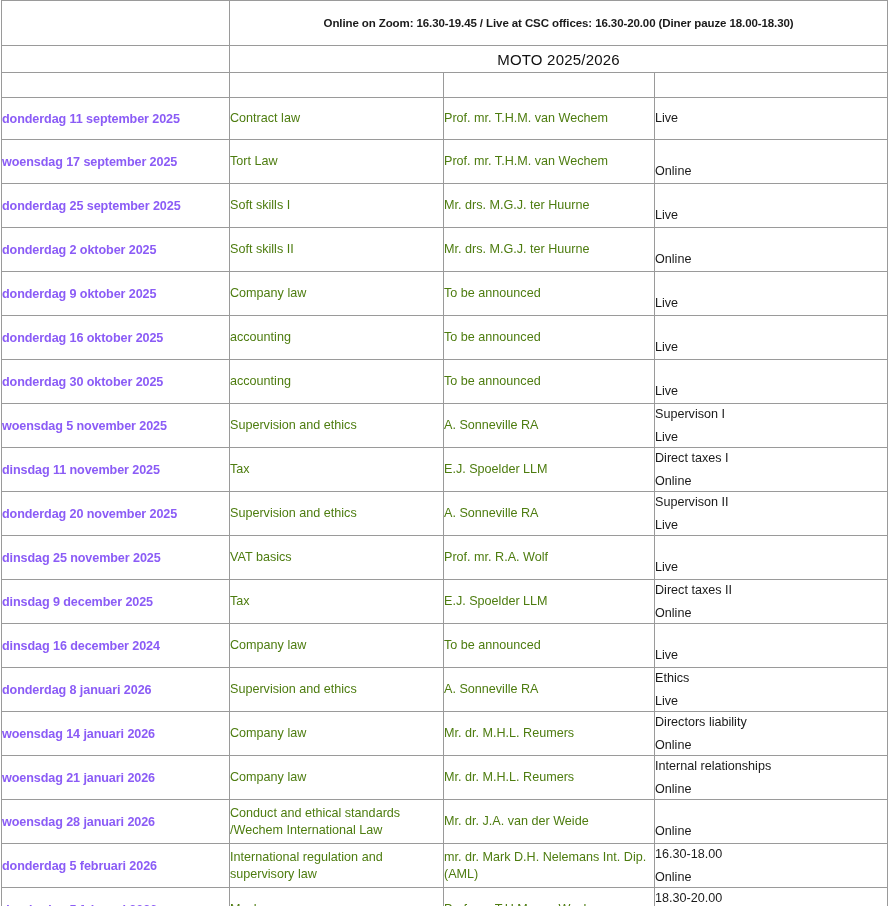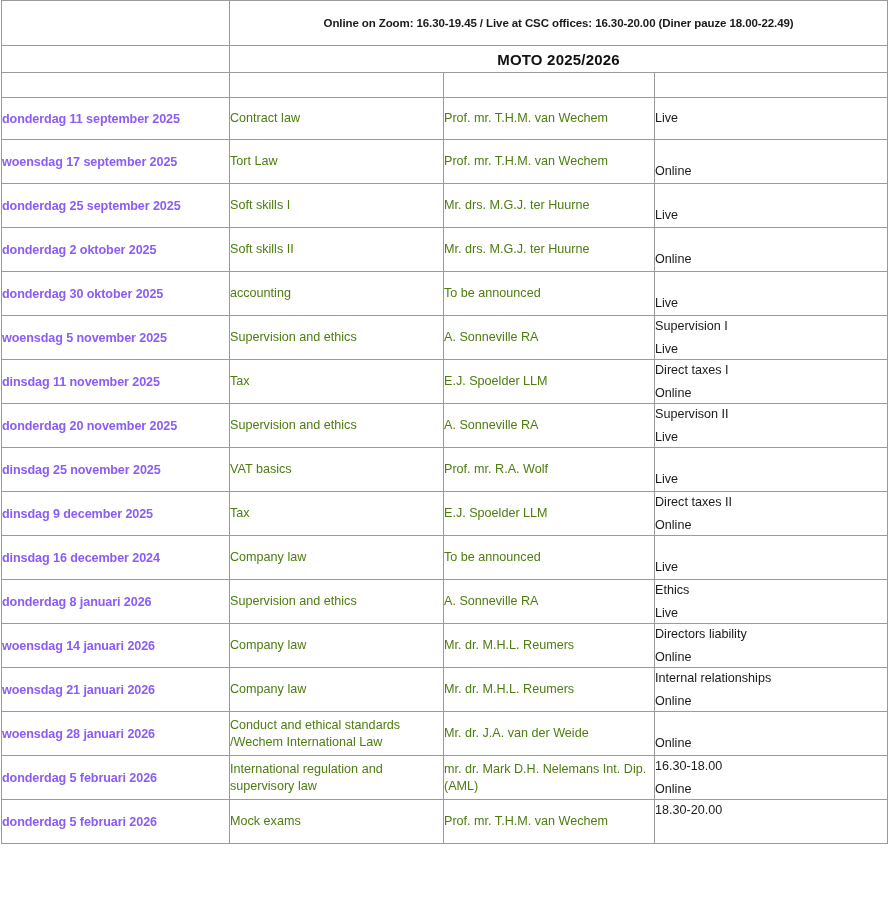--- a/index.html
+++ b/index.html
@@ -46,21 +46,21 @@
     font-size: 11.5px;
     font-weight: 700;
     color: #1a1a1a;
     padding: 0 6px;
     letter-spacing: -0.1px;
   }
   .row-hdr-title td { height: 26px; }
   .hdr-title {
     text-align: center;
     font-size: 15px;
-    font-weight: 700;
+    font-weight: 400;
     color: #111111;
     letter-spacing: 0.2px;
   }
   .row-blank td { height: 24px; }
 
   
   tr.data-row td { height: 41px; }
   .cell-date {
     font-size: 12.6px;
     font-weight: 700;
@@ -102,21 +102,21 @@
   <table class="schedule">
     <colgroup>
       <col class="c-date">
       <col class="c-topic">
       <col class="c-teach">
       <col class="c-mode">
     </colgroup>
     <tbody id="table-body">
       <tr class="row-hdr-blank">
         <td></td>
-        <td class="hdr-times" colspan="3">Online on Zoom: 16.30-19.45  /  Live at CSC offices: 16.30-20.00 (Diner pauze 18.00-22.49)</td>
+        <td class="hdr-times" colspan="3">Online on Zoom: 16.30-19.45  /  Live at CSC offices: 16.30-20.00 (Diner pauze 18.00-18.30)</td>
       </tr>
       <tr class="row-hdr-title">
         <td></td>
         <td class="hdr-title" colspan="3">MOTO 2025/2026</td>
       </tr>
       <tr class="row-blank">
         <td></td>
         <td></td>
         <td></td>
         <td></td>
@@ -148,33 +148,49 @@
         </tr>
         <tr class="data-row">
           <td class="cell-date">donderdag 2 oktober 2025</td>
           <td class="cell-topic">Soft skills II</td>
           <td class="cell-teacher">Mr. drs. M.G.J. ter Huurne</td>
           <td class="cell-mode single-bottom">
             <span class="m-line">Online</span>
           </td>
         </tr>
         <tr class="data-row">
+          <td class="cell-date">donderdag 9 oktober 2025</td>
+          <td class="cell-topic">Company law</td>
+          <td class="cell-teacher">To be announced</td>
+          <td class="cell-mode single-bottom">
+            <span class="m-line">Live</span>
+          </td>
+        </tr>
+        <tr class="data-row">
+          <td class="cell-date">donderdag 16 oktober 2025</td>
+          <td class="cell-topic">accounting</td>
+          <td class="cell-teacher">To be announced</td>
+          <td class="cell-mode single-bottom">
+            <span class="m-line">Live</span>
+          </td>
+        </tr>
+        <tr class="data-row">
           <td class="cell-date">donderdag 30 oktober 2025</td>
           <td class="cell-topic">accounting</td>
           <td class="cell-teacher">To be announced</td>
           <td class="cell-mode single-bottom">
             <span class="m-line">Live</span>
           </td>
         </tr>
         <tr class="data-row">
           <td class="cell-date">woensdag 5 november 2025</td>
           <td class="cell-topic">Supervision and ethics</td>
           <td class="cell-teacher">A. Sonneville RA</td>
           <td class="cell-mode two-line">
-            <span class="m-line">Supervision I</span>
+            <span class="m-line">Supervison I</span>
             <span class="m-line">Live</span>
           </td>
         </tr>
         <tr class="data-row">
           <td class="cell-date">dinsdag 11 november 2025</td>
           <td class="cell-topic">Tax</td>
           <td class="cell-teacher">E.J. Spoelder LLM</td>
           <td class="cell-mode two-line">
             <span class="m-line">Direct taxes I</span>
             <span class="m-line">Online</span>

